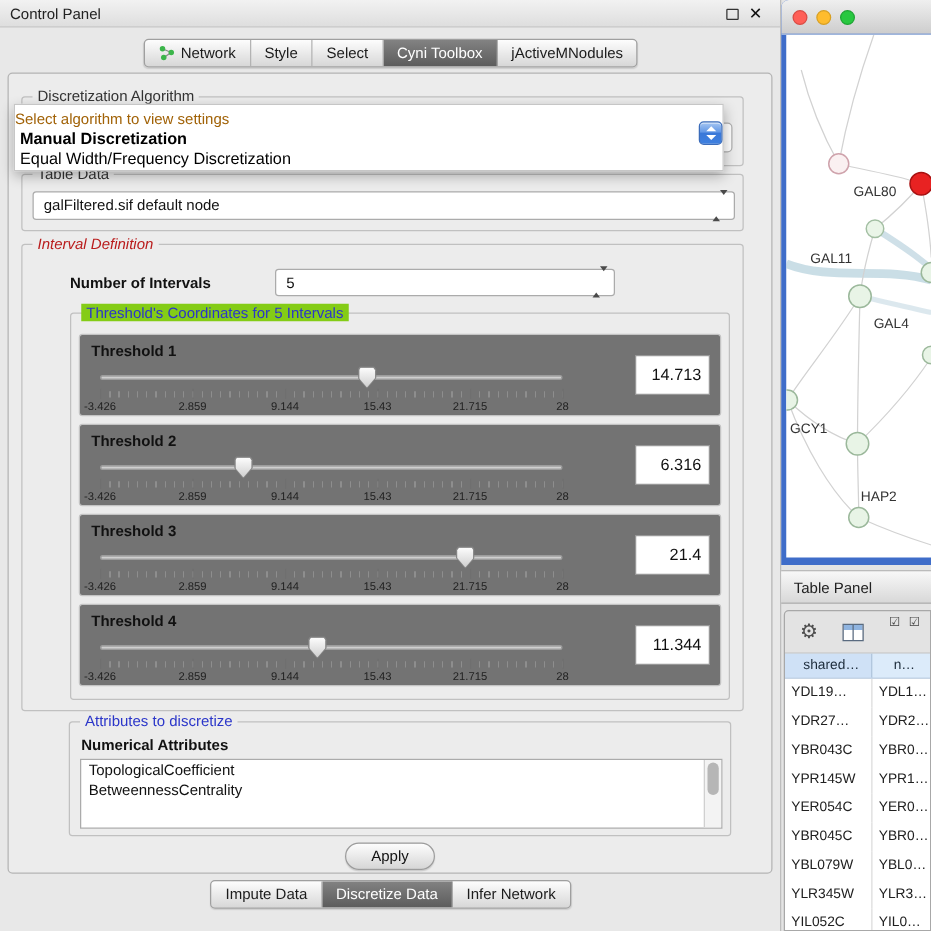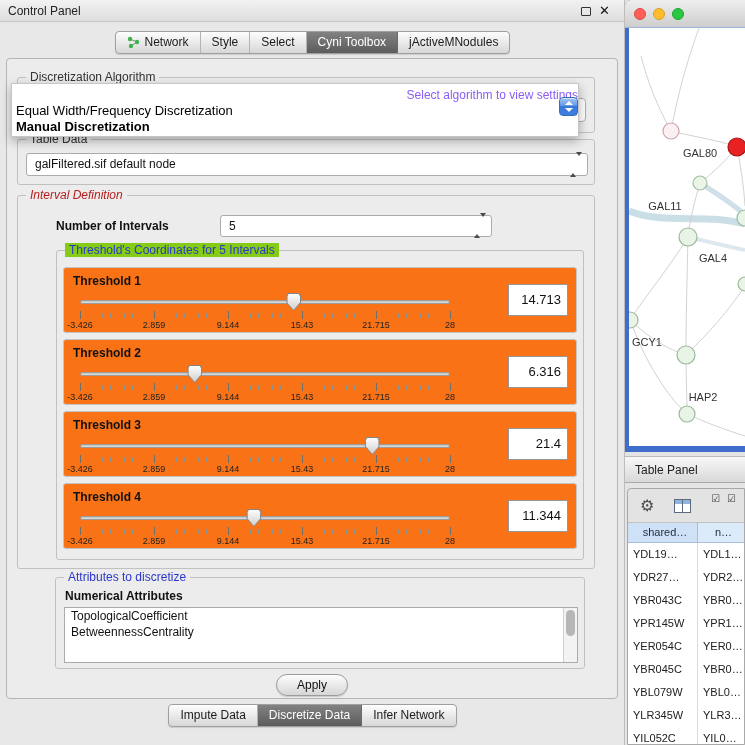--- a/index.html
+++ b/index.html
@@ -32,41 +32,41 @@
 
   
   .algo-group { left:10px; top:18px; width:578px; height:56px; }
   .algo-combo { position:absolute; left:8px; top:20px; width:560px; height:24px; background:#fff; border:1px solid #b0b0b0; border-radius:4px; }
   .blue-stepper { position:absolute; left:552px; top:38px; width:19px; height:19px; z-index:6; border-radius:4px;
       background:linear-gradient(#a6c6f2 0%,#6398e6 45%,#3a78d8 50%,#3e80e0 100%); border:1px solid #3b6cba; box-shadow:inset 0 1px 0 rgba(255,255,255,.55); }
   .blue-stepper .up,.blue-stepper .dn { position:absolute; left:50%; transform:translateX(-50%); width:0; height:0; border-left:4px solid transparent; border-right:4px solid transparent; }
   .blue-stepper .up { top:3px; border-bottom:4px solid #fff; }
   .blue-stepper .dn { bottom:3px; border-top:4px solid #fff; }
   .algo-popup { position:absolute; left:4px; top:24px; width:568px; height:54px; z-index:5; background:#fff; border:1px solid #c6c6c6; box-shadow:0 4px 10px rgba(0,0,0,.3); padding-top:3px; }
-  .popup-hint { text-align:right; color:#8b5cf6; font-size:12px; height:16px; line-height:16px; }
+  .popup-hint { text-align:left; color:#a16207; font-size:12px; height:16px; line-height:16px; }
   .popup-opt { font-size:13px; color:#000; height:16px; line-height:16px; padding-left:4px; }
   .popup-opt.bold { font-weight:bold; }
 
   
   .combo { position:absolute; background:#fff; border:1px solid #ababab; border-radius:3px; }
   .combo .txt { position:absolute; left:8px; top:0; bottom:0; font-size:12px; line-height:21px; color:#111; white-space:nowrap; }
   .combo .stp { position:absolute; right:5px; top:50%; transform:translateY(-50%); }
   .combo .stp .u { width:0; height:0; border-left:3.5px solid transparent; border-right:3.5px solid transparent; border-bottom:4.5px solid #4a4a4a; margin-bottom:2.5px; }
   .combo .stp .d { width:0; height:0; border-left:3.5px solid transparent; border-right:3.5px solid transparent; border-top:4.5px solid #4a4a4a; }
 
   .td-group { left:10px; top:80px; width:578px; height:46px; }
   .td-combo { left:8px; top:13px; width:562px; height:23px; }
 
   .iv-group { left:10px; top:136px; width:578px; height:374px; }
   .noi-label { position:absolute; left:38px; top:23px; font-size:12px; font-weight:bold; color:#111; }
   .noi-combo { left:202px; top:19px; width:272px; height:22px; }
   .ths-group { left:38px; top:54px; width:528px; height:310px; border:1px solid #c0c0c0; border-radius:3px; position:absolute; }
   .ths-group .group-title { background:#84cc16; }
 
-  .th-box { position:absolute; left:6px; width:514px; height:66px; border:1px solid #c4c4c4; border-radius:3px; background:#f97316; }
+  .th-box { position:absolute; left:6px; width:514px; height:66px; border:1px solid #c4c4c4; border-radius:3px; background:#737373; }
   .th-label { position:absolute; left:9px; top:6px; font-size:12px; font-weight:bold; color:#111; }
   .th-slider { position:absolute; left:16px; top:24px; width:370px; height:40px; }
   .track { position:absolute; left:0; right:0; top:8px; height:4px; background:linear-gradient(#c2c2c2,#dcdcdc); border:1px solid #9d9d9d; border-radius:3px; }
   .thumb { position:absolute; top:1px; width:15px; height:18px; transform:translateX(-50%); clip-path:polygon(12% 0,88% 0,100% 14%,100% 52%,50% 100%,0 52%,0 14%); background:#858585; }
   .thumb-in { position:absolute; inset:1px; clip-path:inherit; background:linear-gradient(#fdfdfd,#cfcfcf); }
   .ruler { position:absolute; left:0; right:0; top:21px; height:5px; background:repeating-linear-gradient(to right,#8e8e8e 0 1px,transparent 1px 7.4px); }
   .mtick { position:absolute; top:19px; width:1px; height:8px; background:#6f6f6f; }
   .scale span { position:absolute; top:28px; transform:translateX(-50%); font-size:9px; color:#222; white-space:nowrap; }
   .th-value { position:absolute; right:8px; top:16px; width:60px; height:32px; background:#fff; border:1px solid #979797; font-size:13px; color:#111; text-align:right; line-height:30px; padding-right:6px; }
 
@@ -155,22 +155,22 @@
       <div class="group algo-group">
         <span class="group-title">Discretization Algorithm</span>
         <div class="algo-combo"></div>
       </div>
       <div class="blue-stepper">
           <div class="up"></div>
           <div class="dn"></div>
         </div>
       <div class="algo-popup">
         <div class="popup-hint">Select algorithm to view settings</div>
+        <div class="popup-opt bold">Manual Discretization</div>
         <div class="popup-opt">Equal Width/Frequency Discretization</div>
-        <div class="popup-opt bold">Manual Discretization</div>
       </div>
 
       <div class="group td-group">
         <span class="group-title">Table Data</span>
         <div class="combo td-combo">
           <span class="txt">galFiltered.sif default node</span>
           <span class="stp"><span class="u"></span><span class="d"></span></span>
         </div>
       </div>
 

